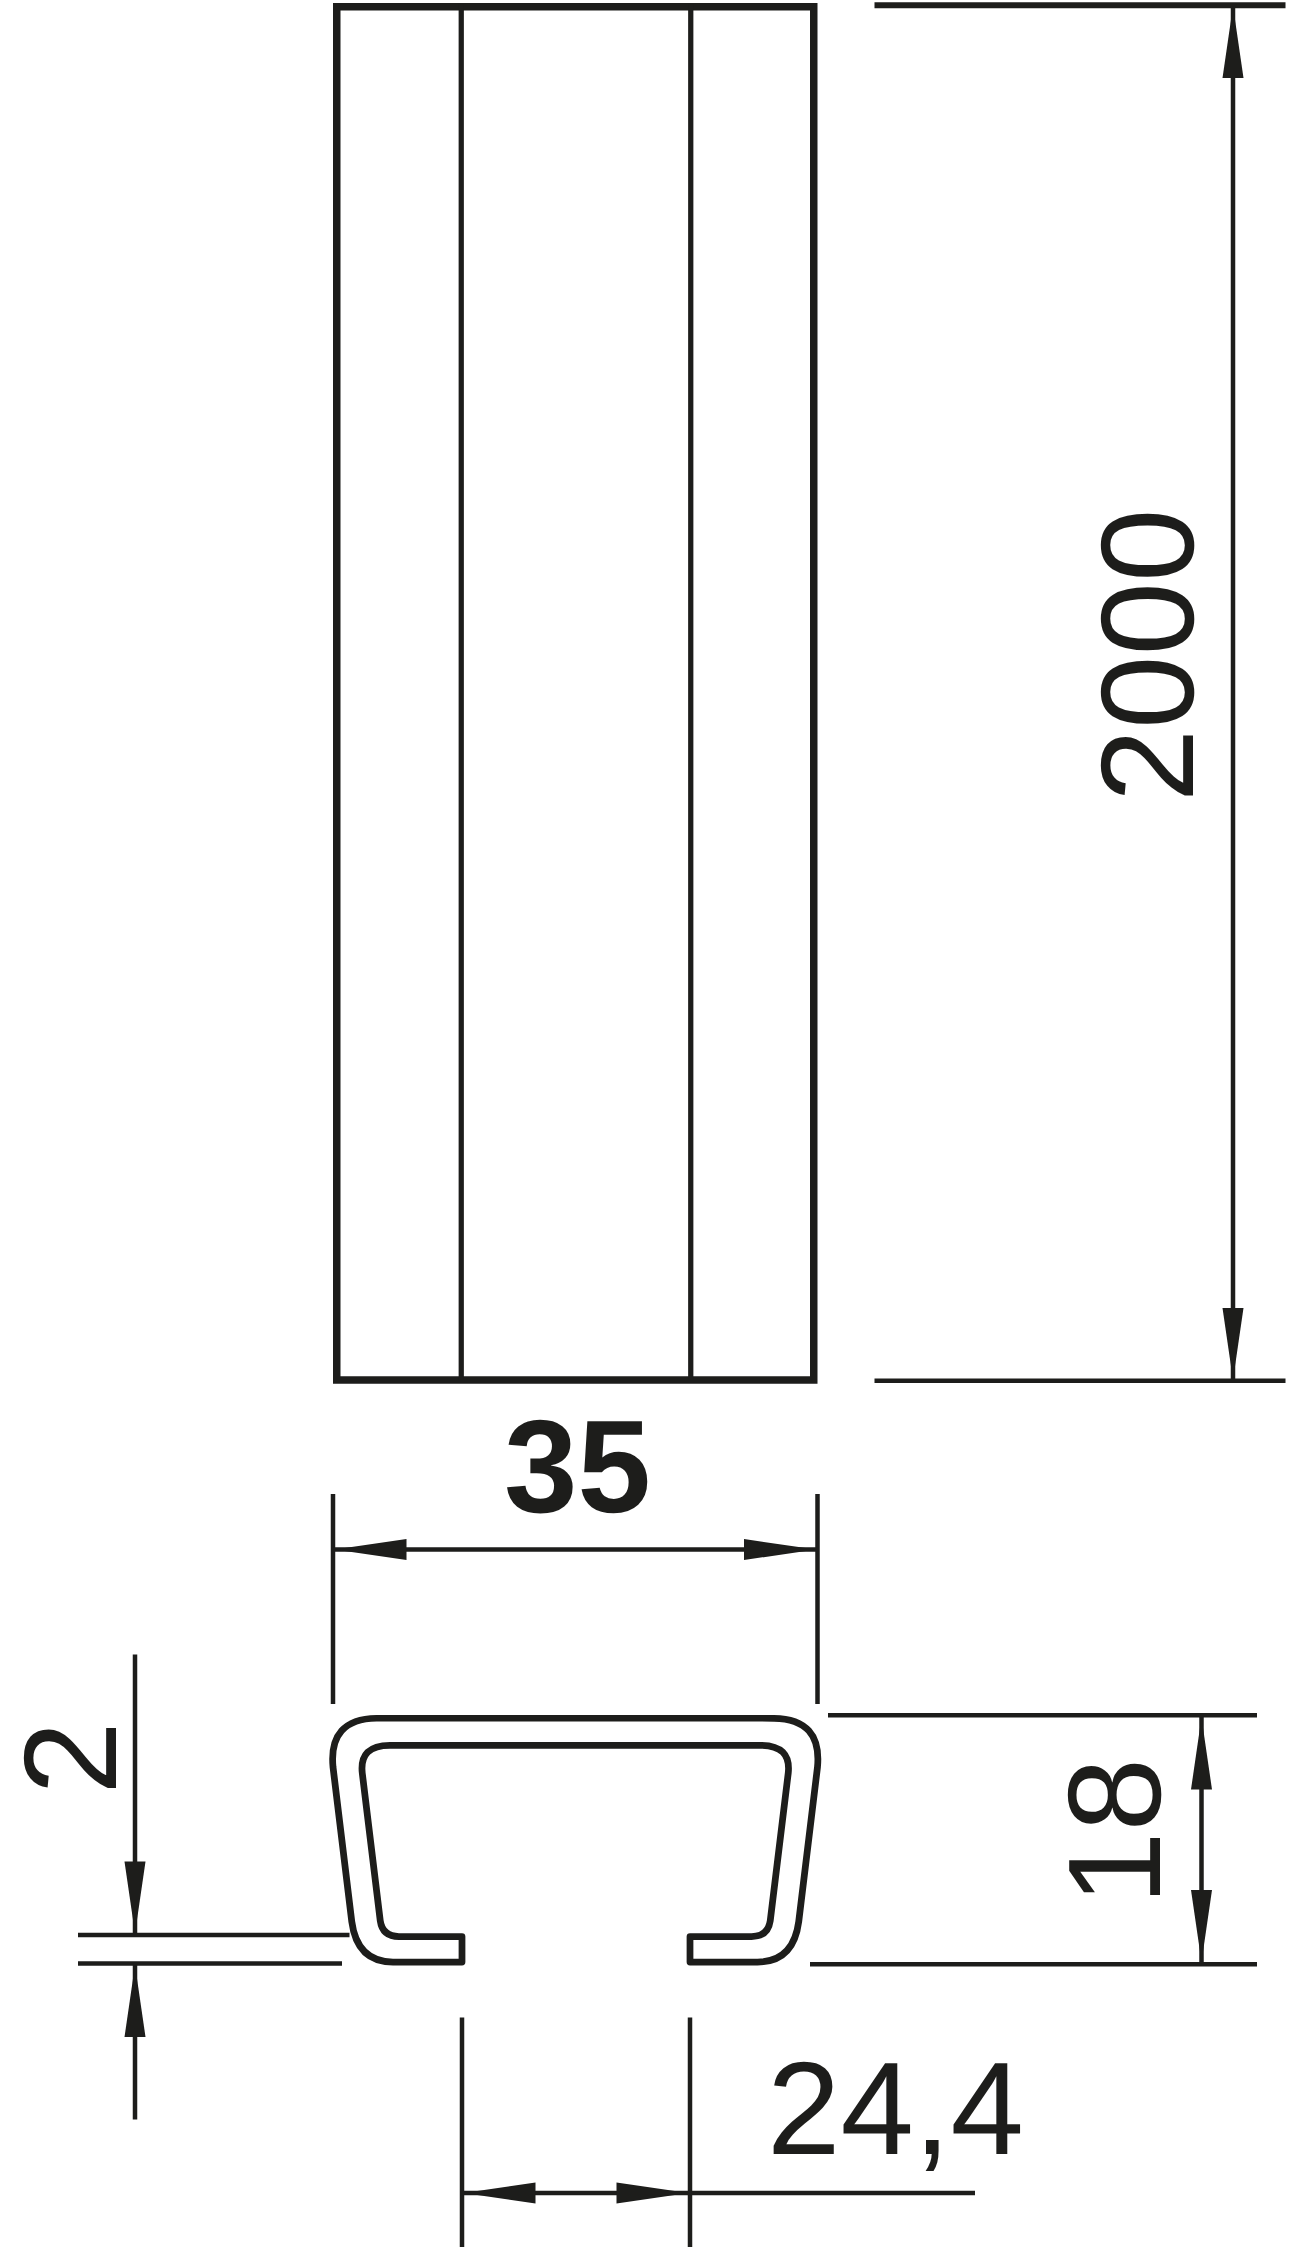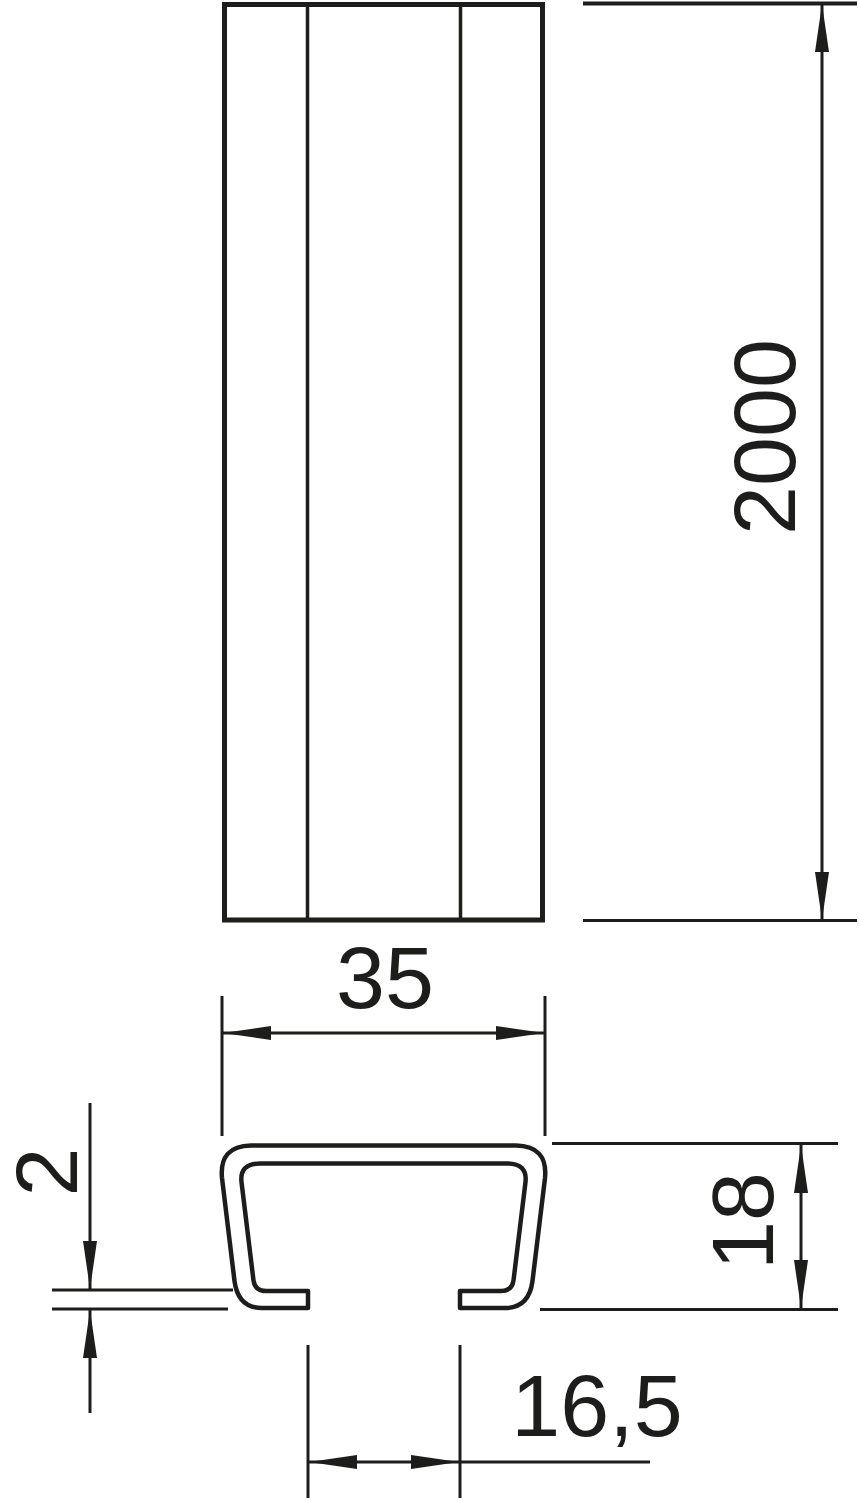--- a/index.html
+++ b/index.html
@@ -107,21 +107,21 @@
       <line x1="308" y1="1345" x2="308" y2="1498" stroke="#1d1d1b" stroke-width="3"></line>
       <line x1="460" y1="1345" x2="460" y2="1498" stroke="#1d1d1b" stroke-width="3"></line>
       <line x1="308" y1="1462" x2="650" y2="1462" stroke="#1d1d1b" stroke-width="3"></line>
       <polygon points="309,1462 357,1455 357,1469" fill="#1d1d1b"></polygon>
       <polygon points="459,1462 411,1455 411,1469" fill="#1d1d1b"></polygon>
     </g>
   </svg>
 
   <div class="dim-label rot" style="left:765px; top:437px;">2000</div>
 
-  <div class="dim-label" style="left:385px; top:978px;">35</div>
+  <div class="dim-label" style="left:385px; top:978px;font-weight:bold;">35</div>
 
   <div class="dim-label rot" style="left:47px; top:1172px;">2</div>
 
   <div class="dim-label rot" style="left:743px; top:1221px;">18</div>
 
-  <div class="dim-label" style="left:597px; top:1406px;">16,5</div>
+  <div class="dim-label" style="left:597px; top:1406px;">24,4</div>
 
 </div>
 
 </body></html>

